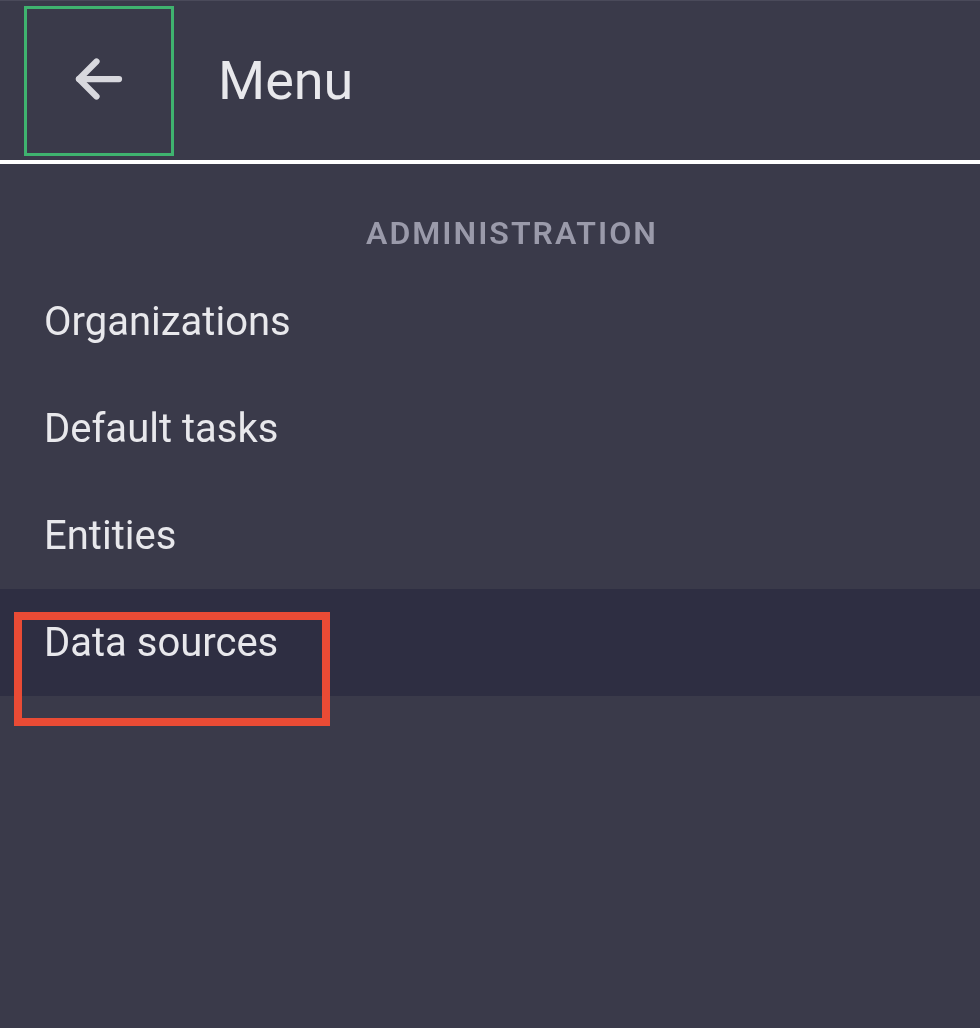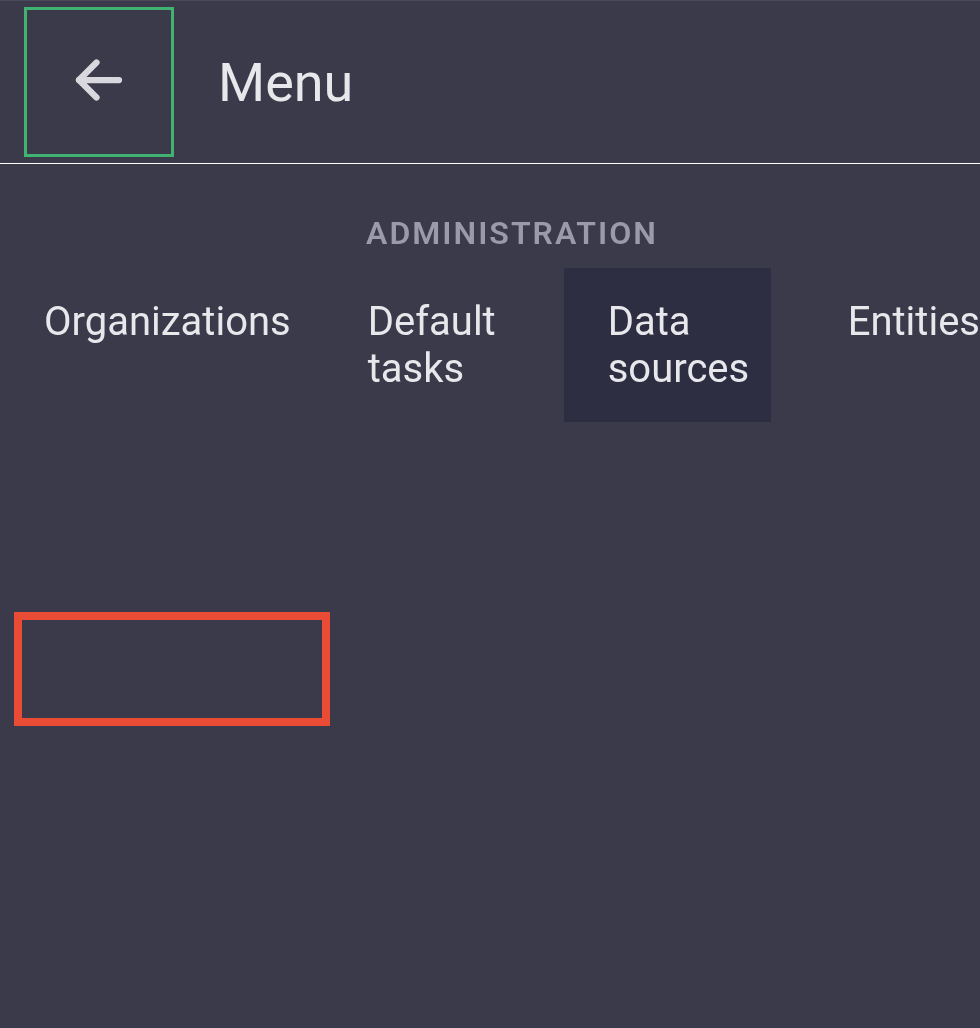--- a/index.html
+++ b/index.html
@@ -13,21 +13,21 @@
       background-color: #3a3a4a;
       font-family: -apple-system, BlinkMacSystemFont, "Segoe UI", Roboto, Helvetica, Arial, sans-serif;
       color: #e8e8ec;
       overflow: hidden;
     }
     .header {
       display: flex;
       align-items: center;
       height: 164px;
       border-top: 1px solid #4a4a5a;
-      border-bottom: 1px solid #ffffff;
+      border-bottom: 4px solid #ffffff;
       padding-left: 24px;
     }
     .back-button {
       width: 150px;
       height: 150px;
       border: 3px solid #3fb36f;
       display: flex;
       align-items: center;
       justify-content: center;
       cursor: pointer;
@@ -46,22 +46,21 @@
     .section-header {
       font-size: 32px;
       font-weight: 600;
       letter-spacing: 2px;
       color: #9a9aaa;
       padding: 50px 0 16px 44px;
       text-align: center;
     }
     .menu-list {
       display: flex;
-      flex-direction: row;
-      gap: 33px;
+      flex-direction: column;
     }
     .menu-item {
       font-size: 40px;
       font-weight: 400;
       color: #e8e8ec;
       padding: 30px 0 30px 44px;
       cursor: pointer;
       position: relative;
     }
     .menu-item.selected {
@@ -95,21 +94,21 @@
 
 <div class="section-header">ADMINISTRATION</div>
 
 <div class="menu-list">
   <div class="menu-item">
     <span>Organizations</span>
   </div>
   <div class="menu-item">
     <span>Default tasks</span>
   </div>
+  <div class="menu-item">
+    <span>Entities</span>
+  </div>
   <div class="menu-item selected">
     <span>Data sources</span>
-  </div>
-  <div class="menu-item">
-    <span>Entities</span>
   </div>
 </div>
 
 <div class="highlight-box"></div>
 
 </body></html>

